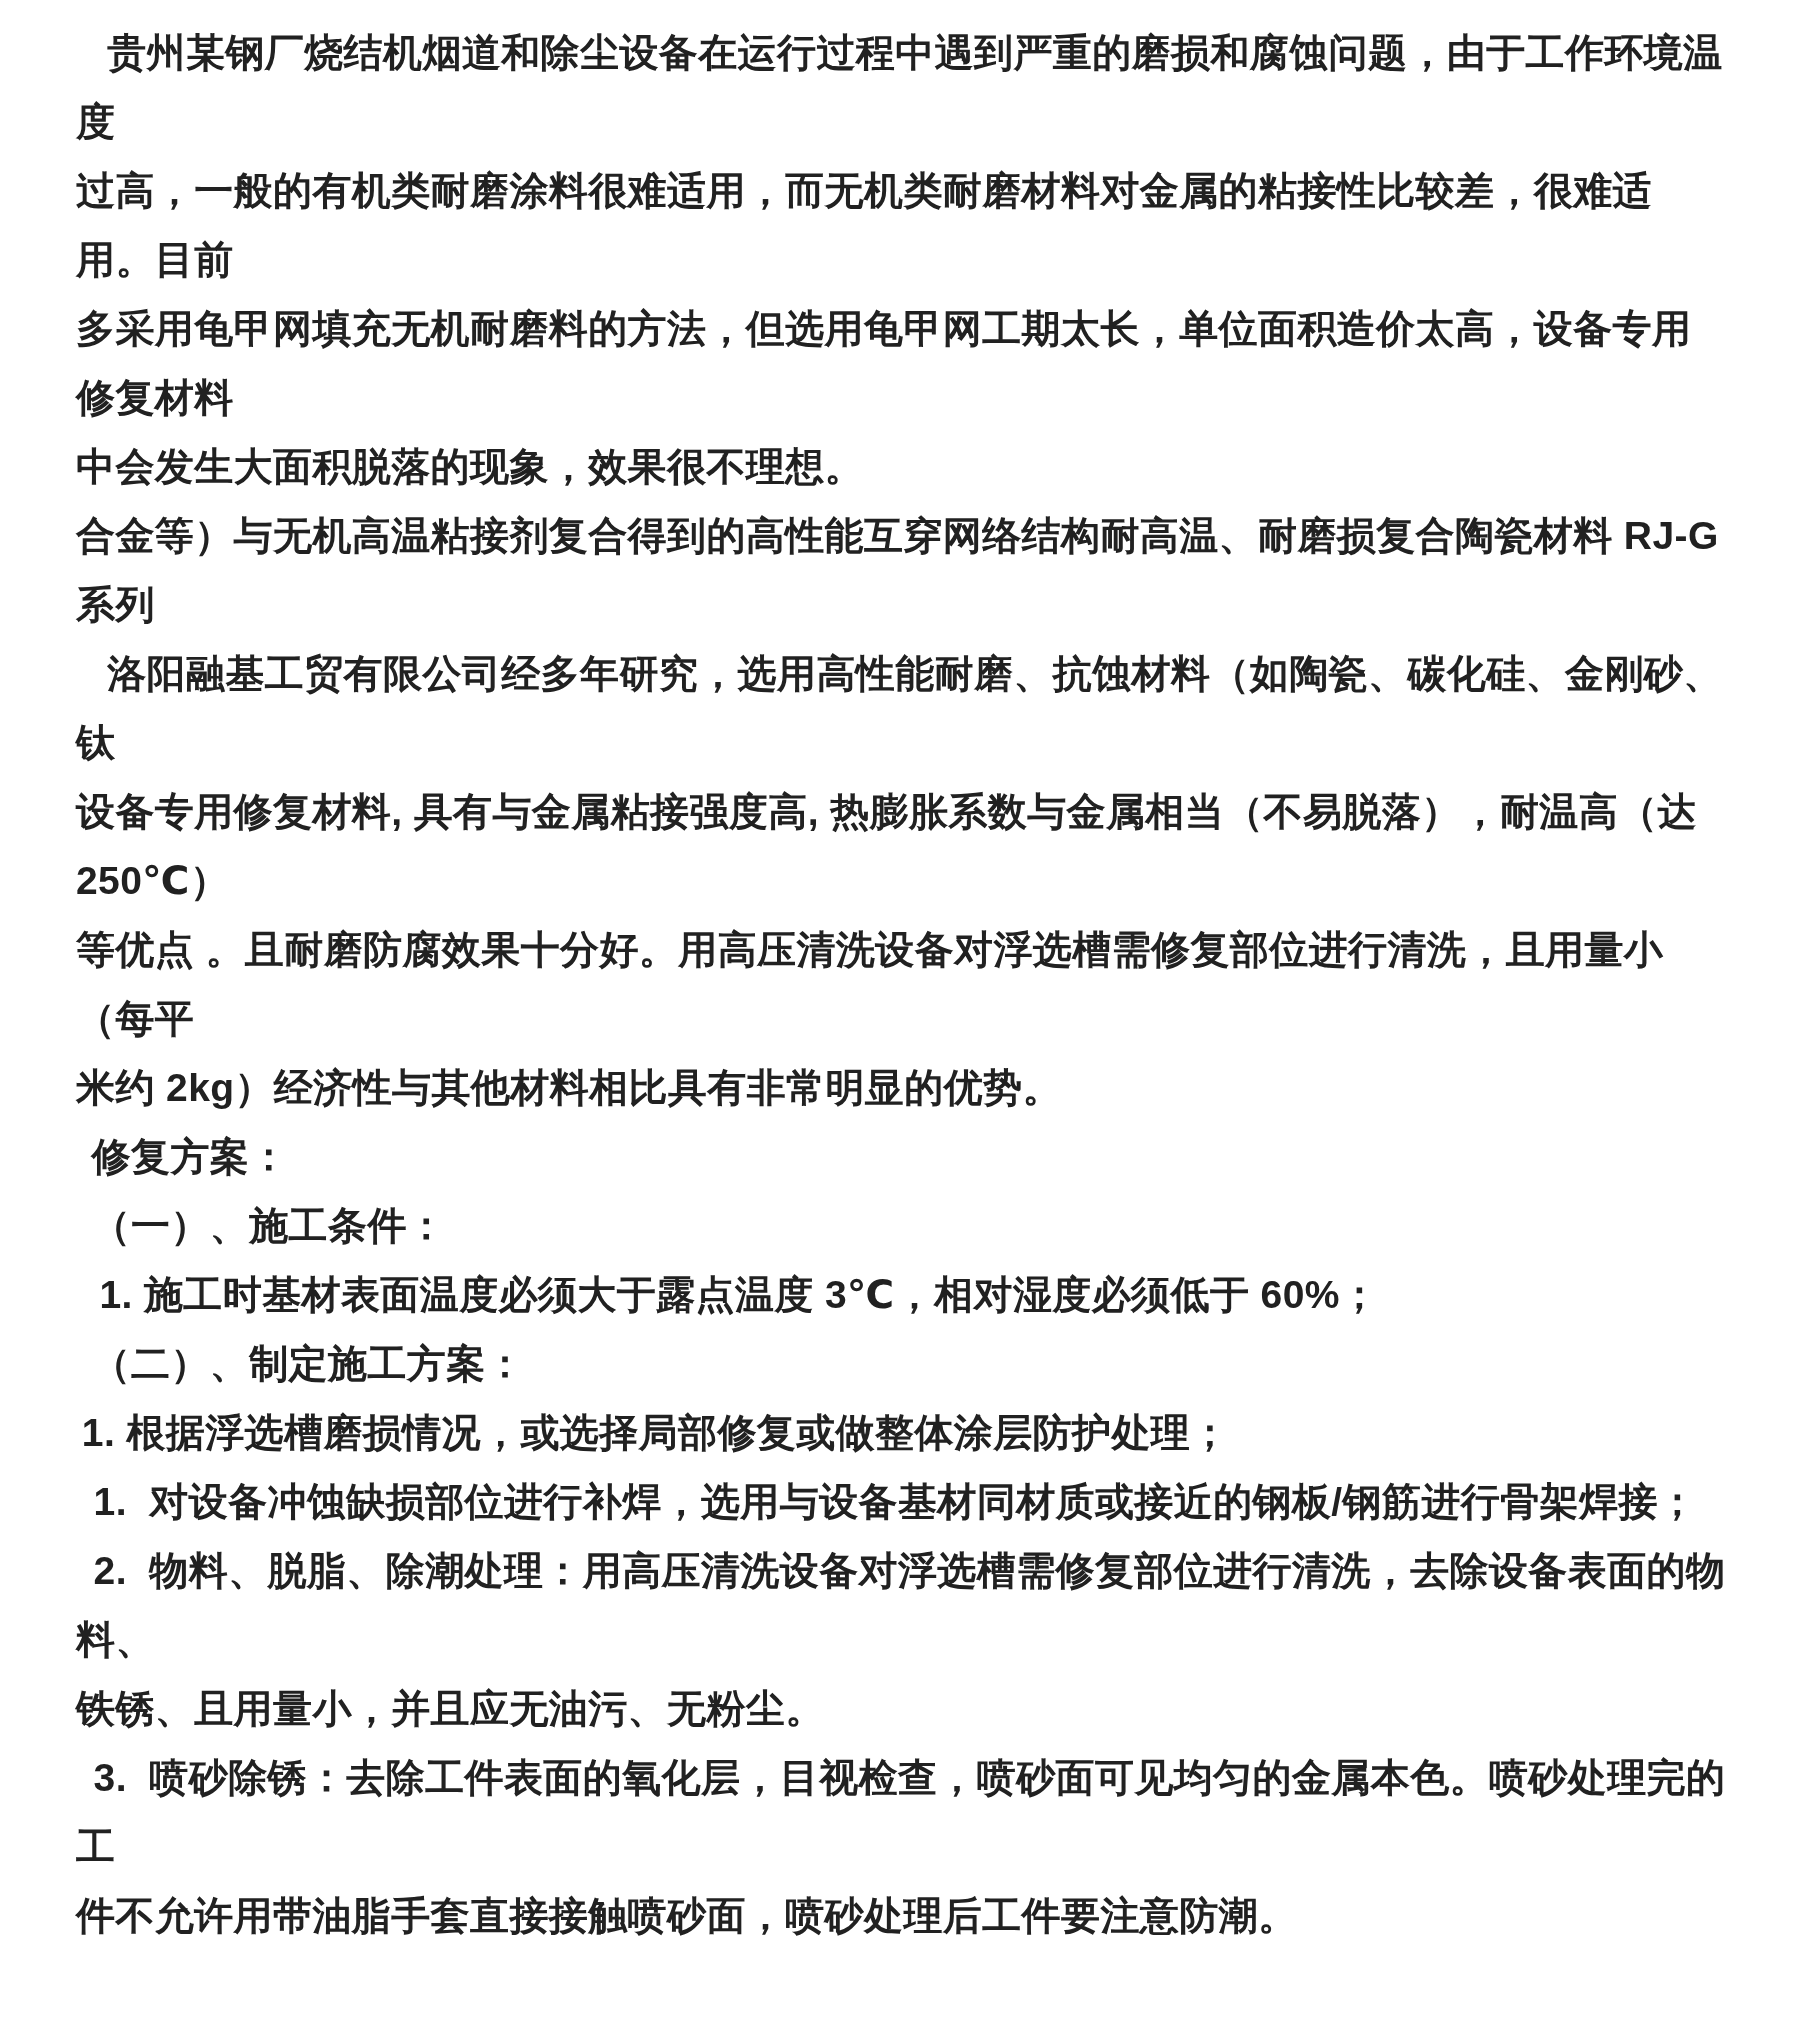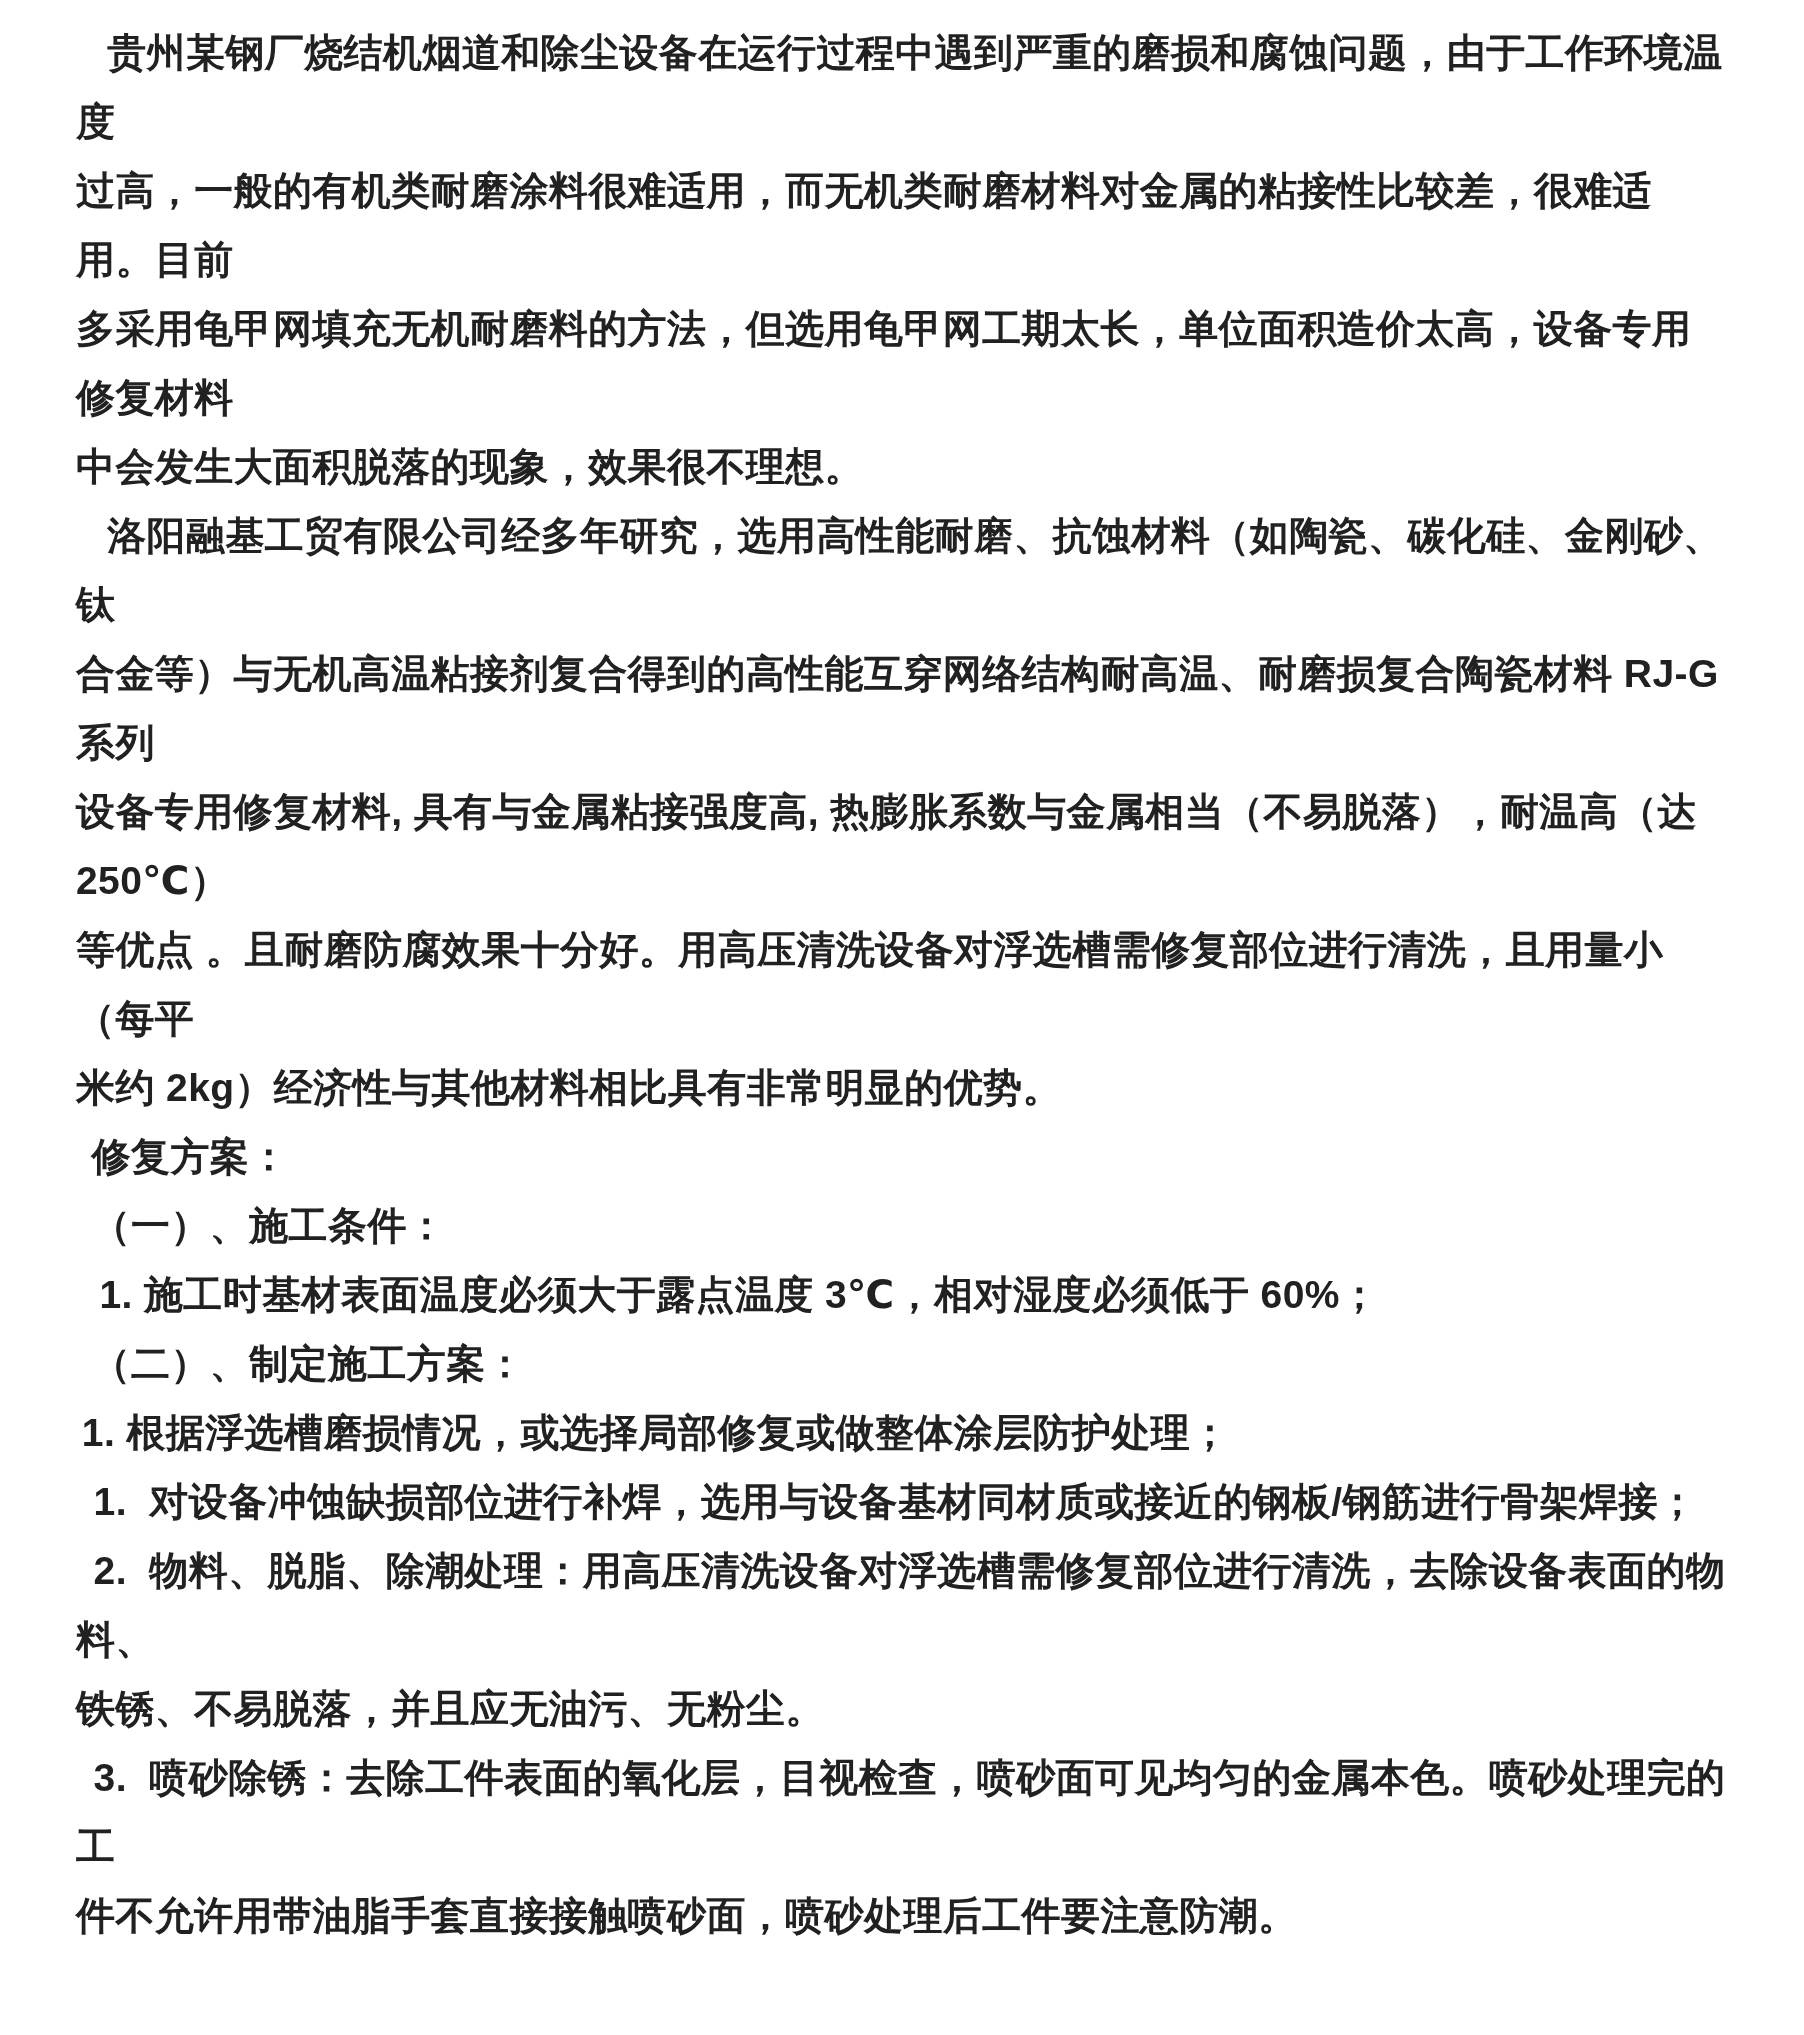--- a/index.html
+++ b/index.html
@@ -29,29 +29,29 @@
   }
 </style>
 </head>
 <body style="background: rgb(255, 255, 255);">
 
 <div class="doc" id="doc" style="color: rgb(33, 33, 33);">
     <div class="line" style="text-indent: 0.8em;">贵州某钢厂烧结机烟道和除尘设备在运行过程中遇到严重的磨损和腐蚀问题，由于工作环境温度</div>
     <div class="line" style="text-indent: 0em;">过高，一般的有机类耐磨涂料很难适用，而无机类耐磨材料对金属的粘接性比较差，很难适用。目前</div>
     <div class="line" style="text-indent: 0em;">多采用龟甲网填充无机耐磨料的方法，但选用龟甲网工期太长，单位面积造价太高，设备专用修复材料</div>
     <div class="line" style="text-indent: 0em;">中会发生大面积脱落的现象，效果很不理想。</div>
+    <div class="line" style="text-indent: 0em;">合金等）与无机高温粘接剂复合得到的高性能互穿网络结构耐高温、耐磨损复合陶瓷材料 RJ-G 系列</div>
     <div class="line" style="text-indent: 0.8em;">洛阳融基工贸有限公司经多年研究，选用高性能耐磨、抗蚀材料（如陶瓷、碳化硅、金刚砂、钛</div>
-    <div class="line" style="text-indent: 0em;">合金等）与无机高温粘接剂复合得到的高性能互穿网络结构耐高温、耐磨损复合陶瓷材料 RJ-G 系列</div>
     <div class="line" style="text-indent: 0em;">设备专用修复材料, 具有与金属粘接强度高, 热膨胀系数与金属相当（不易脱落），耐温高（达 250℃）</div>
     <div class="line" style="text-indent: 0em;">等优点 。且耐磨防腐效果十分好。用高压清洗设备对浮选槽需修复部位进行清洗，且用量小（每平</div>
     <div class="line" style="text-indent: 0em;">米约 2kg）经济性与其他材料相比具有非常明显的优势。</div>
     <div class="line" style="text-indent: 0.4em;">修复方案：</div>
     <div class="line" style="text-indent: 0.4em;">（一）、施工条件：</div>
     <div class="line" style="text-indent: 0.6em;">1. 施工时基材表面温度必须大于露点温度 3℃，相对湿度必须低于 60%；</div>
     <div class="line" style="text-indent: 0.4em;">（二）、制定施工方案：</div>
     <div class="line" style="text-indent: 0.15em;">1. 根据浮选槽磨损情况，或选择局部修复或做整体涂层防护处理；</div>
     <div class="line" style="text-indent: 0.45em;">1.  对设备冲蚀缺损部位进行补焊，选用与设备基材同材质或接近的钢板/钢筋进行骨架焊接；</div>
     <div class="line" style="text-indent: 0.45em;">2.  物料、脱脂、除潮处理：用高压清洗设备对浮选槽需修复部位进行清洗，去除设备表面的物料、</div>
-    <div class="line" style="text-indent: 0em;">铁锈、不易脱落，并且应无油污、无粉尘。</div>
+    <div class="line" style="text-indent: 0em;">铁锈、且用量小，并且应无油污、无粉尘。</div>
     <div class="line" style="text-indent: 0.45em;">3.  喷砂除锈：去除工件表面的氧化层，目视检查，喷砂面可见均匀的金属本色。喷砂处理完的工</div>
     <div class="line" style="text-indent: 0em;">件不允许用带油脂手套直接接触喷砂面，喷砂处理后工件要注意防潮。</div>
   </div>
 
 
 </body></html>

